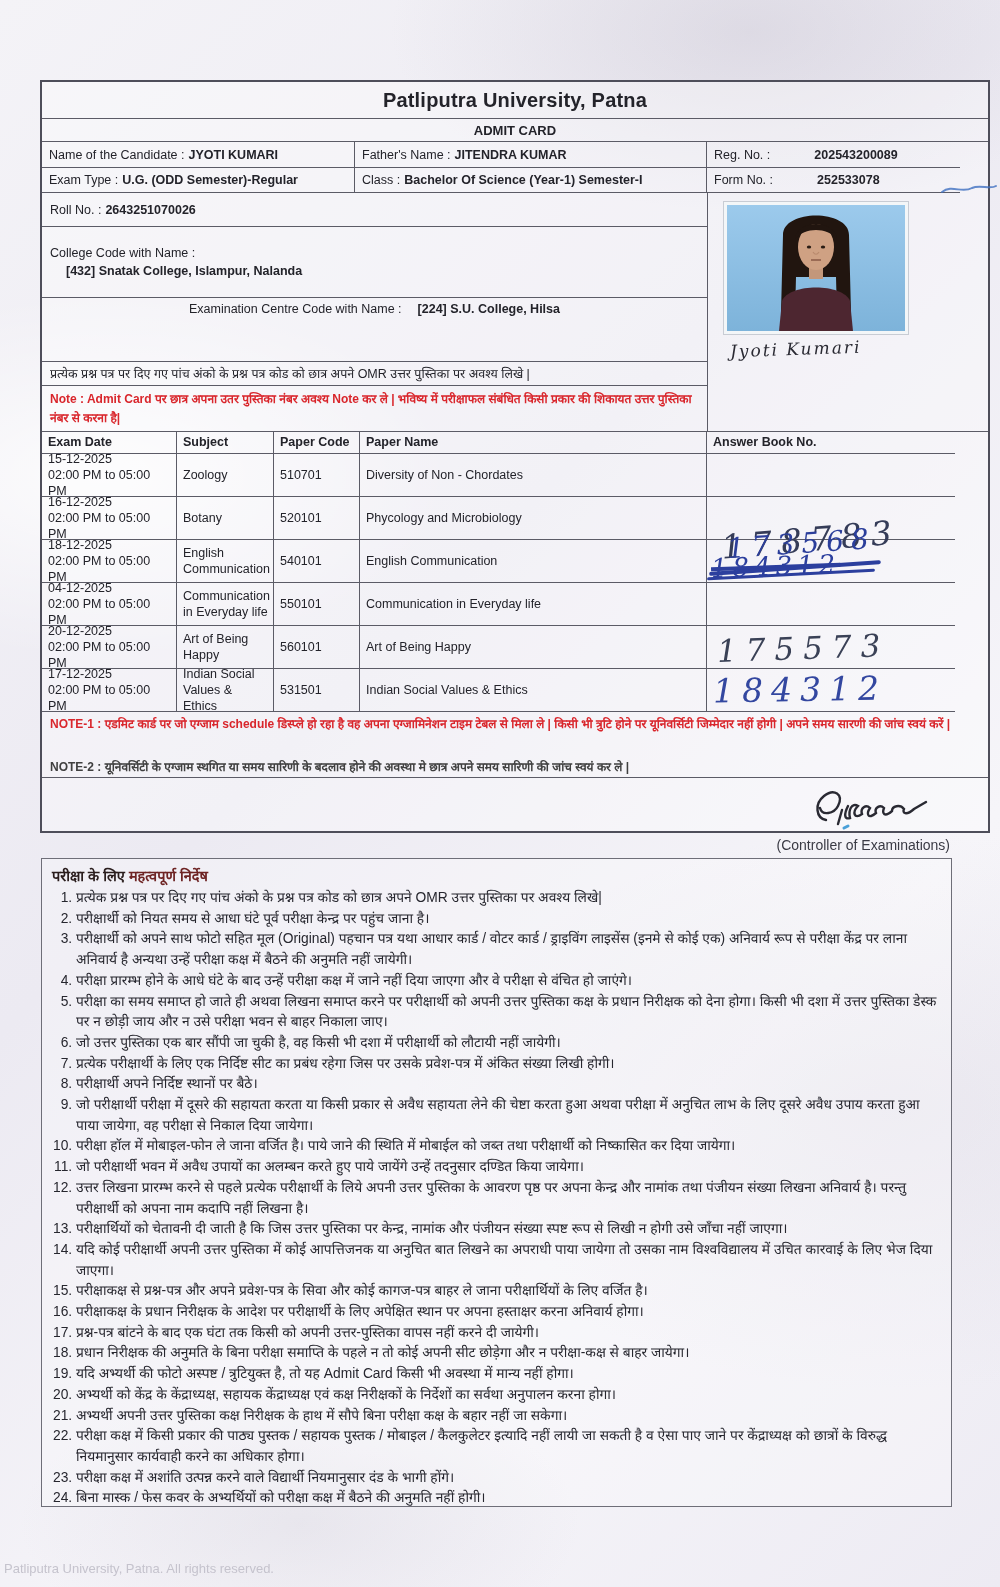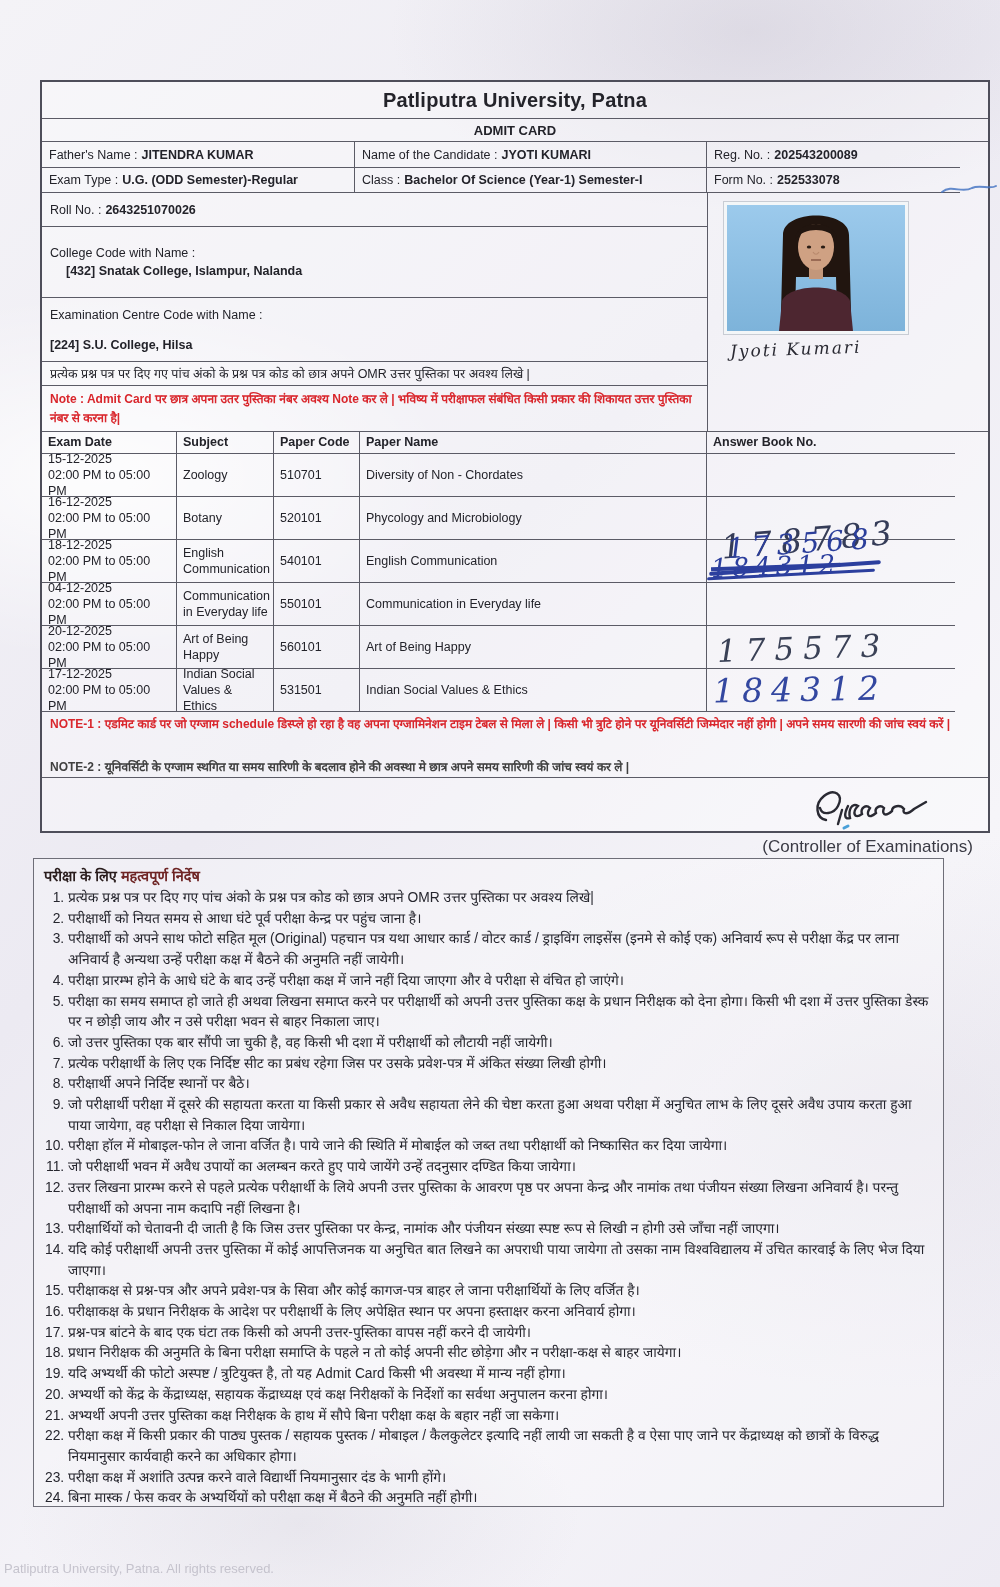--- a/index.html
+++ b/index.html
@@ -26,33 +26,33 @@
   .title-row { height:37px; display:flex; align-items:center; justify-content:center; }
   .title-row .t { font-size:20px; font-weight:bold; letter-spacing:.2px; }
   .admit-row { height:23px; display:flex; align-items:center; justify-content:center; }
   .admit-row .t { font-size:13px; font-weight:bold; }
 
   .info-grid { display:grid; grid-template-columns:313px 352px 253px; }
   .info-cell {
     font-size:12.5px; padding:4px 7px; border-right:1px solid #5b5b66;
     display:flex; align-items:center; white-space:nowrap; overflow:hidden;
   }
-  .info-cell:last-child { border-right:none; }
+  .info-cell:last-child { border-right:none;gap:40px; }
   .ig-r1 .info-cell { height:26px; border-bottom:1px solid #5b5b66; }
   .ig-r2 .info-cell { height:25px; border-bottom:1px solid #5b5b66; }
   .lbl { font-weight:normal; }
   .val { font-weight:bold; margin-left:4px; }
 
   .mid { display:grid; grid-template-columns:665px 253px; }
   .mid-left { }
   .mid-right { border-left:1px solid #5b5b66; position:relative; }
   .cell-block { padding:4px 8px; font-size:12.5px; border-bottom:1px solid #5b5b66; }
   .roll-cell   { height:34px; display:flex; align-items:center; }
   .college-cell{ height:71px; display:flex; flex-direction:column; justify-content:center; gap:4px; }
-  .centre-cell { height:64px; display:flex; flex-direction:column; justify-content:center; gap:16px; }
+  .centre-cell { height:64px; display:flex; flex-direction:row; justify-content:center; gap:16px; }
   .omr-cell    { height:24px; display:flex; align-items:center; font-size:12.5px; }
   .rednote-cell{ height:45px; font-size:12px; font-weight:bold; color:#d9262c; line-height:1.55; border-bottom:none; }
 
   
   .photo-frame { position:absolute; left:15px; top:8px; width:186px; height:134px;
     background:#f3f6f8; border:1px solid #c8ccd4; padding:3px; }
   .photo-sig { position:absolute; left:22px; top:146px; font-family:"DejaVu Serif",serif;
     font-style:italic; font-size:17px; color:#2a2a33; transform:rotate(-2deg); letter-spacing:2px; }
 
   
@@ -84,26 +84,26 @@
   .hw-blue2 { position:absolute; left:6px; top:0px; font-size:33px; letter-spacing:8px;
     color:#3347a0; transform:rotate(-1deg); z-index:5; }
 
   
   .note1-row { height:44px; padding:3px 8px; font-size:12px; font-weight:bold; color:#d9262c;
     line-height:1.6; border-bottom:none; }
   .note2-row { height:22px; padding:0 8px; font-size:12px; font-weight:bold; color:#404040;
     display:flex; align-items:center; border-top:none; border-bottom:1px solid #5b5b66; }
   .sig-space { height:56px; position:relative; }
   .controller-sig { position:absolute; right:50px; top:2px; }
-  .controller-label { position:absolute; left:55px; top:837px; width:918px; text-align:right;
-    font-size:17px; color:#3a3a44; }
+  .controller-label { position:absolute; left:32px; top:837px; width:918px; text-align:right;
+    font-size:14px; color:#3a3a44; }
 
   
   .instructions {
-    position:absolute; left:33px; top:858px; width:911px; height:649px;
+    position:absolute; left:41px; top:858px; width:911px; height:649px;
     border:1px solid #6e6e78; background:rgba(255,255,255,.25); padding:6px 10px 0 10px;
   }
   .inst-title { font-size:14.5px; font-weight:bold; color:#2a1d1d; }
   .inst-title .hot { color:#6e2424; }
   .inst-list { margin-top:3px; padding-left:24px; }
   .inst-list li { font-size:13.8px; line-height:20.7px; color:#26262e; }
 
   .footer-text { position:absolute; left:4px; top:1561px; font-size:13px; color:#c5c3cd; }
 
   .pen-mark { position:absolute; left:940px; top:180px; }
@@ -116,26 +116,26 @@
   <div class="title-row row-border">
     <span class="t">Patliputra University, Patna</span>
   </div>
 
   <div class="admit-row row-border">
     <span class="t">ADMIT CARD</span>
   </div>
 
   <div class="info-grid ig-r1">
     <div class="info-cell">
+      <span class="lbl">Name of the Candidate :</span>
+      <span class="val">JYOTI KUMARI</span>
+    </div>
+    <div class="info-cell">
       <span class="lbl">Father's Name :</span>
       <span class="val">JITENDRA KUMAR</span>
-    </div>
-    <div class="info-cell">
-      <span class="lbl">Name of the Candidate :</span>
-      <span class="val">JYOTI KUMARI</span>
     </div>
     <div class="info-cell">
       <span class="lbl">Reg. No. :</span>
       <span class="val">202543200089</span>
     </div>
   </div>
 
   <div class="info-grid ig-r2">
     <div class="info-cell">
       <span class="lbl">Exam Type :</span>

